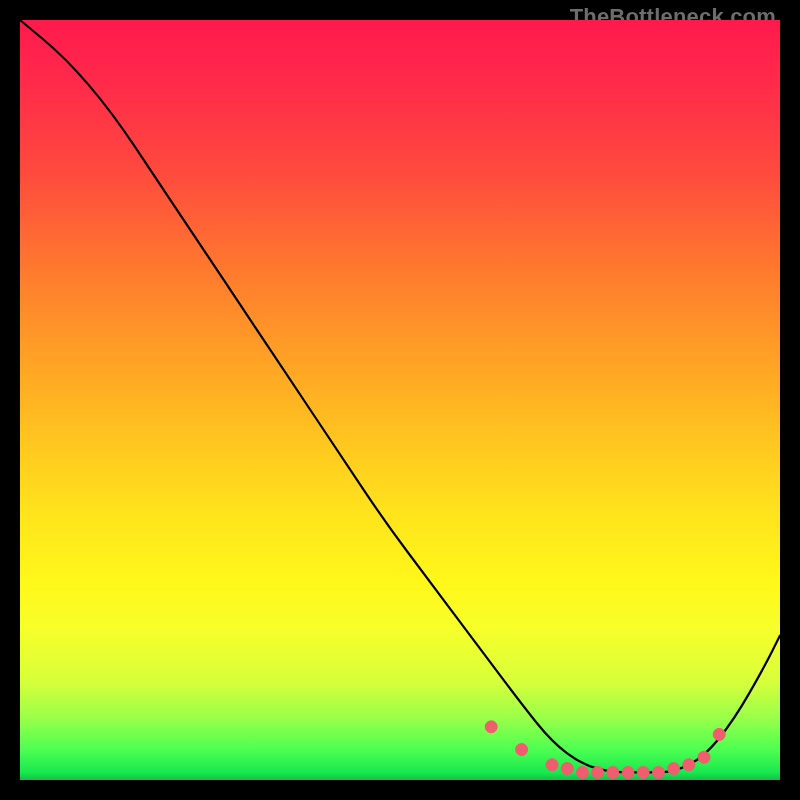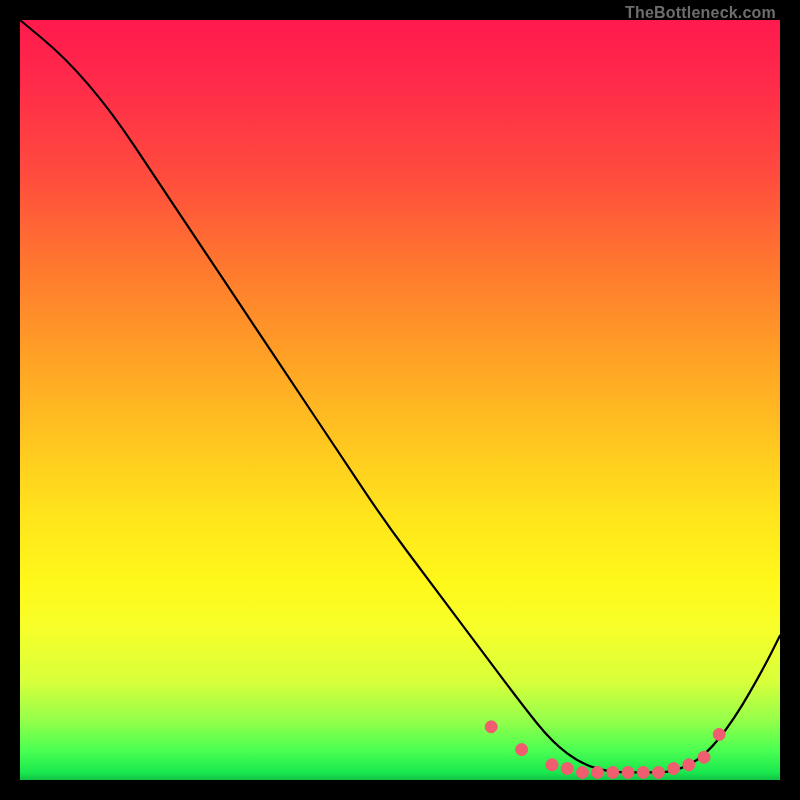--- a/index.html
+++ b/index.html
@@ -38,21 +38,21 @@
       #97ff4a 92%,
       #4dff52 96%,
       #19e84e 99%,
       #10c244 100%
     );
   }
   .watermark {
     position: absolute;
     top: 4px;
     right: 24px;
-    font-size: 16px;
+    font-size: 22px;
     font-weight: 600;
     color: #6d6d6d;
     letter-spacing: 0.2px;
     user-select: none;
   }
   svg.curve {
     position: absolute;
     left: 0;
     top: 0;
     width: 760px;

